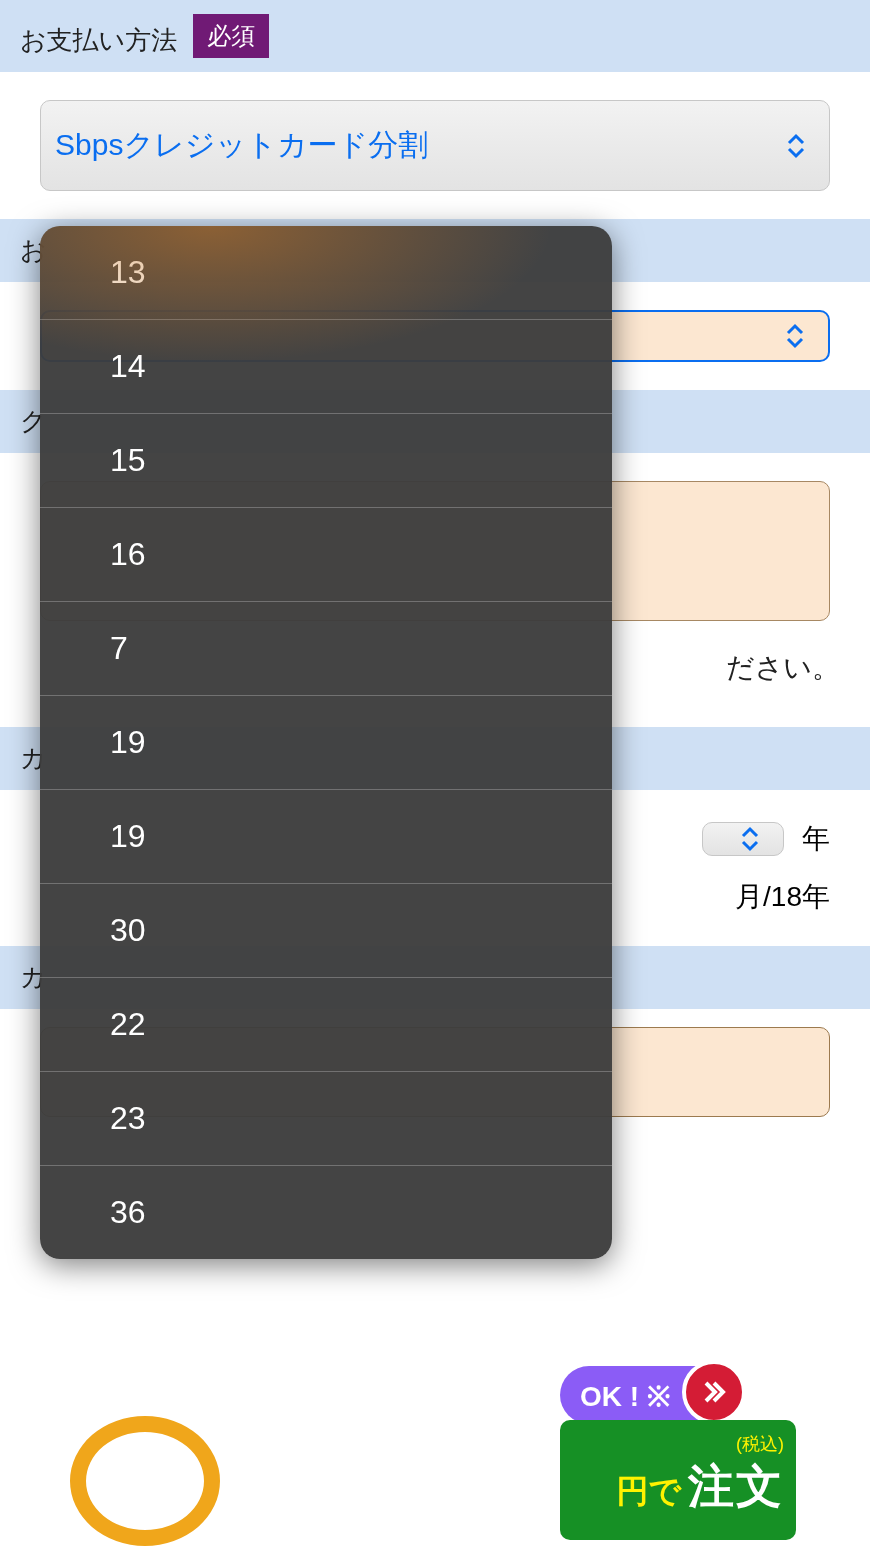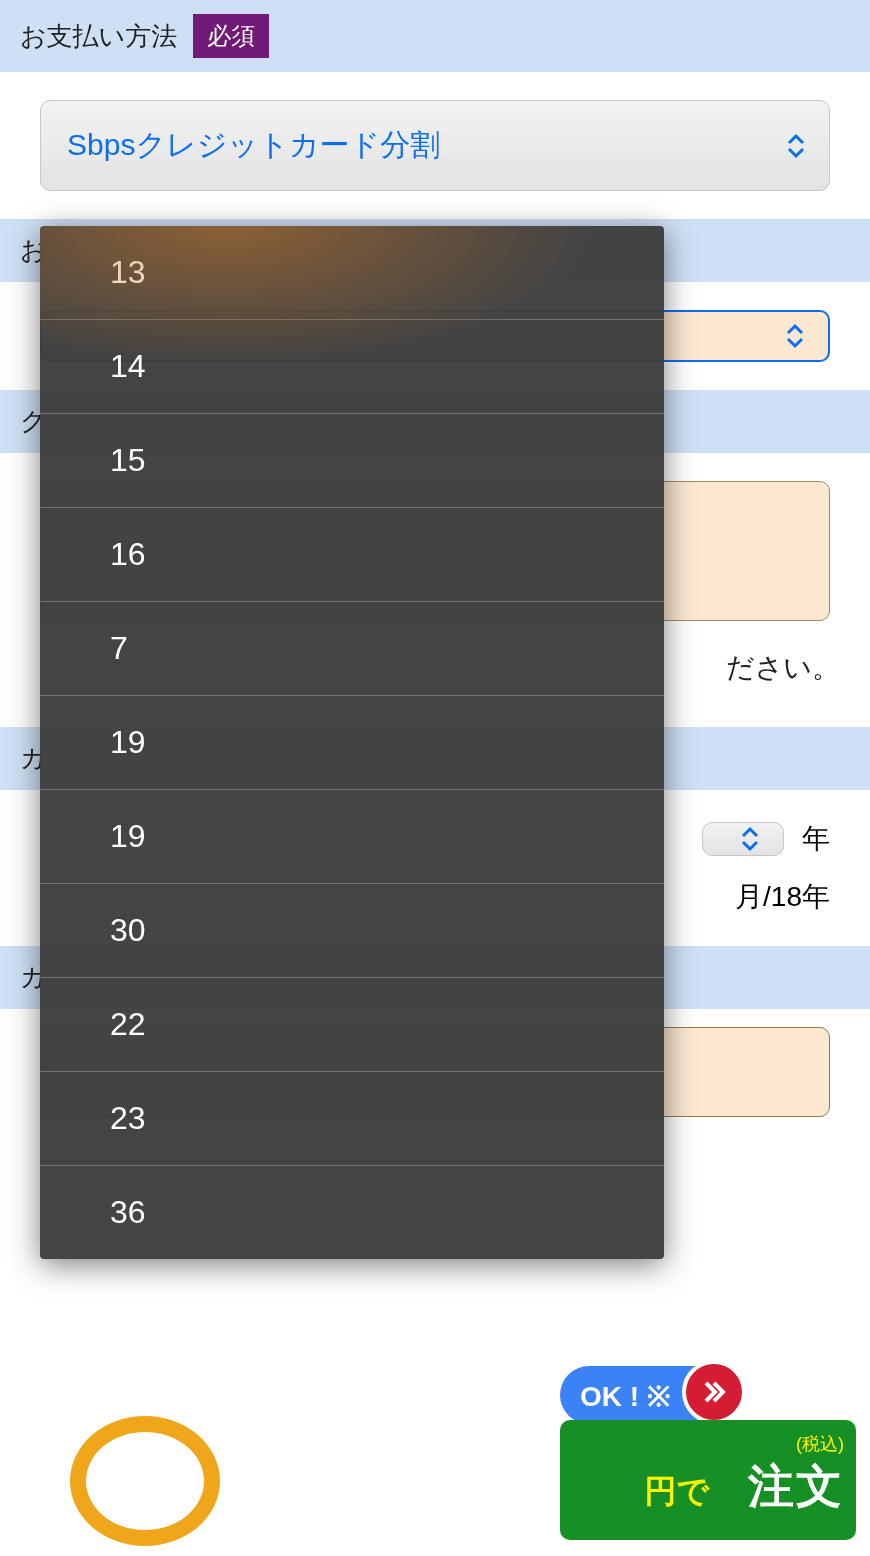--- a/index.html
+++ b/index.html
@@ -3,36 +3,36 @@
 <meta charset="utf-8">
 <style>
   * { box-sizing: border-box; margin: 0; padding: 0; }
   html, body { width: 870px; height: 1556px; font-family: -apple-system, "Hiragino Sans", sans-serif; background: #fff; overflow: hidden; }
   .section-header {
     background: #cfe0f4;
     padding: 14px 20px;
     font-size: 26px;
     color: #222;
     display: flex;
-    align-items: center;
+    align-items: flex-end;
     gap: 16px;
   }
   .required-badge {
     background: #701a75;
     color: #fff;
     font-size: 24px;
     padding: 6px 14px;
   }
   .pad-area { padding: 28px 40px; background: #fff; }
   .select-box {
     width: 100%;
     background: linear-gradient(#f2f2f2, #e3e3e3);
     border: 1px solid #c7c7c7;
     border-radius: 10px;
-    padding: 24px 26px;
+    padding: 24px 14px;
     font-size: 30px;
     color: #0a6ef0;
     position: relative;
     text-align: left;
   }
   .select-box.highlight {
     background: #fce7d1;
     border: 2px solid #0a6ef0;
     color: #0a6ef0;
   }
@@ -75,23 +75,23 @@
     min-width:60px;
   }
   .year-label { font-size:28px; }
   .expiry-line { text-align:right; font-size:28px; padding:20px 40px 0 0; }
 
   
   .dropdown {
     position: absolute;
     left: 40px;
     top: 226px;
-    width: 624px;
+    width: 572px;
     background: rgba(60,60,60,0.96);
-    border-radius: 4px;
+    border-radius: 20px;
     overflow: hidden;
     box-shadow: 0 6px 30px rgba(0,0,0,0.5);
     z-index: 100;
   }
   .dropdown::before{
     content:"";
     position:absolute;
     left:0;top:0;right:0;height:160px;
     background: radial-gradient(ellipse at 30% 0%, rgba(200,120,40,0.55), transparent 60%);
     pointer-events:none;
@@ -110,21 +110,21 @@
     position: absolute;
     right: 40px;
     bottom: 10px;
     width: 270px;
     height: 180px;
     z-index: 20;
   }
   .ok-pill {
     position:absolute;
     top:0; left:0;
-    background:#3b82f6;
+    background:#8b5cf6;
     color:#fff;
     font-size:28px;
     font-weight:700;
     padding:10px 70px 10px 20px;
     border-radius:40px;
     display:flex;
     align-items:flex-end;
   }
   .ok-arrow {
     position:absolute;
@@ -132,30 +132,30 @@
     top:-6px;
     width:64px;height:64px;
     border-radius:50%;
     background:#d41c35;
     border:4px solid #fff;
     display:flex;align-items:center;justify-content:center;
   }
   .order-green{
     position:absolute;
     top:54px; left:0;
-    width:296px;height:120px;
+    width:236px;height:120px;
     background:#169025;
     border-radius:10px;
     color:#fff;
     padding:12px 12px;
     text-align:right;
   }
   .order-green .tax{ color:#fff200; font-size:18px; display:block;}
   .order-green .line2{ font-size:24px;}
-  .order-green .line2 b{ font-size:46px; font-weight:800; letter-spacing:2px;margin-left:32px;}
+  .order-green .line2 b{ font-size:46px; font-weight:800; letter-spacing:2px;}
   .order-green .yen{ color:#fff200; font-size:32px; font-weight:700;}
 
   
   .annot {
     position:absolute;
     left:70px;
     bottom:10px;
     width:150px;height:130px;
     border:16px solid #f0a61b;
     border-radius:50%;

